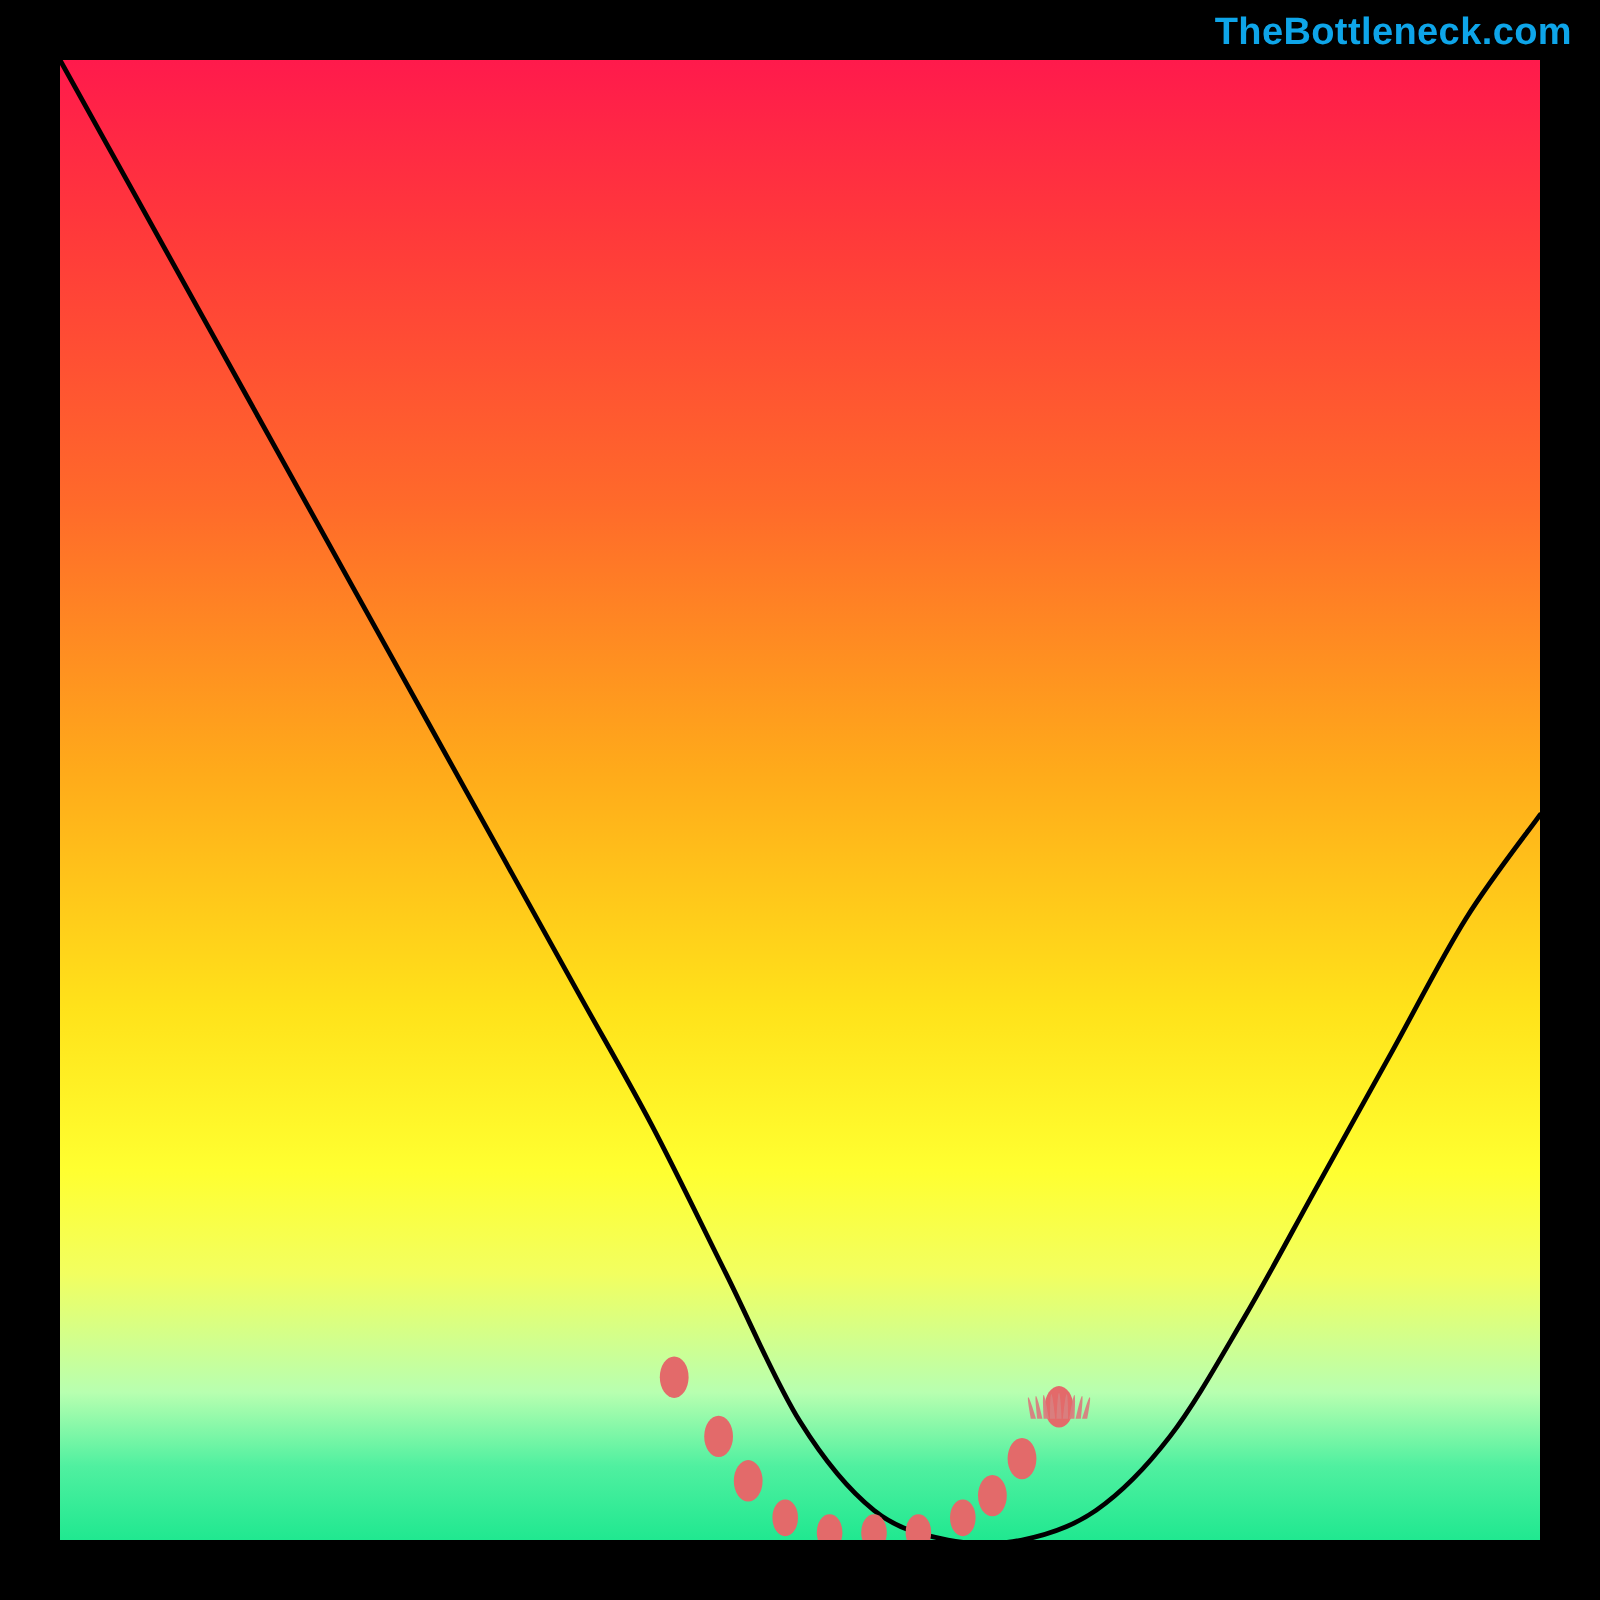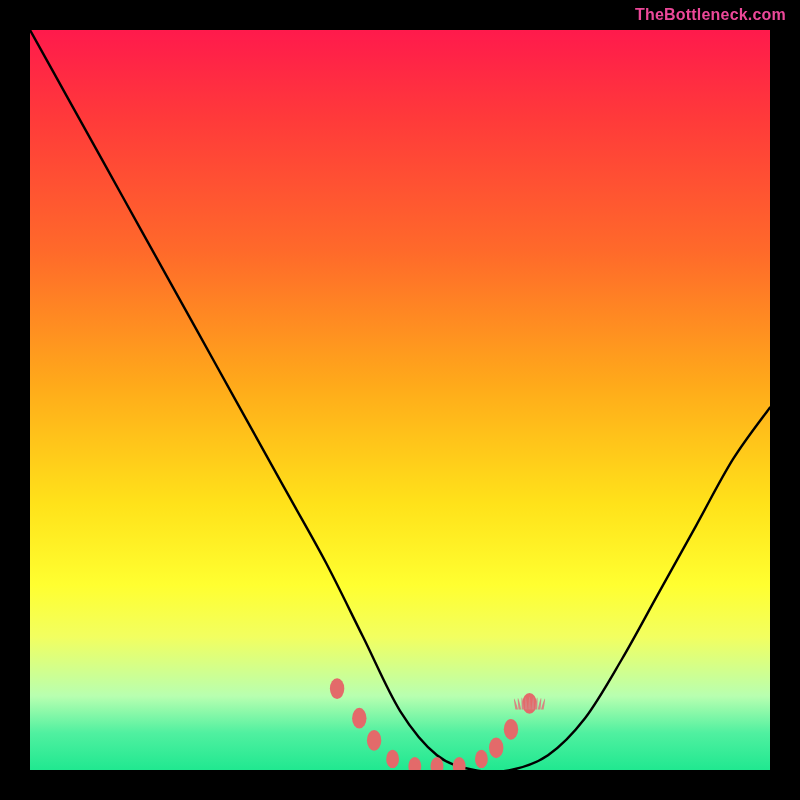--- a/index.html
+++ b/index.html
@@ -34,22 +34,22 @@
       #f2ff60 82%,
       #b8ffb0 90%,
       #50f0a0 95%,
       #20e890 100%
     );
   }
   .watermark {
     position: absolute;
     top: 6px;
     right: 14px;
-    color: #ec4899;
-    font-size: 16px;
+    color: #0ea5e9;
+    font-size: 19px;
     font-weight: 600;
     letter-spacing: 0.2px;
     user-select: none;
   }
   svg.curve {
     position: absolute;
     left: 0;
     top: 0;
     width: 740px;
     height: 740px;

